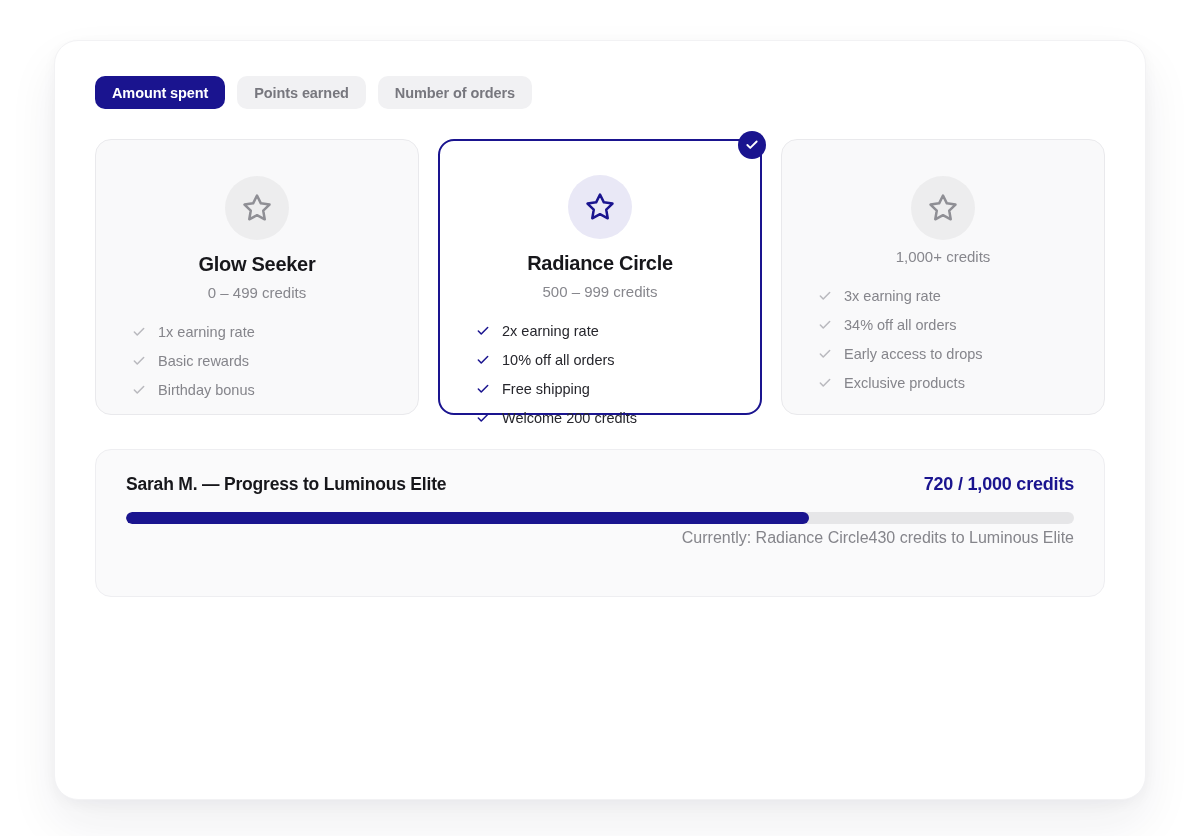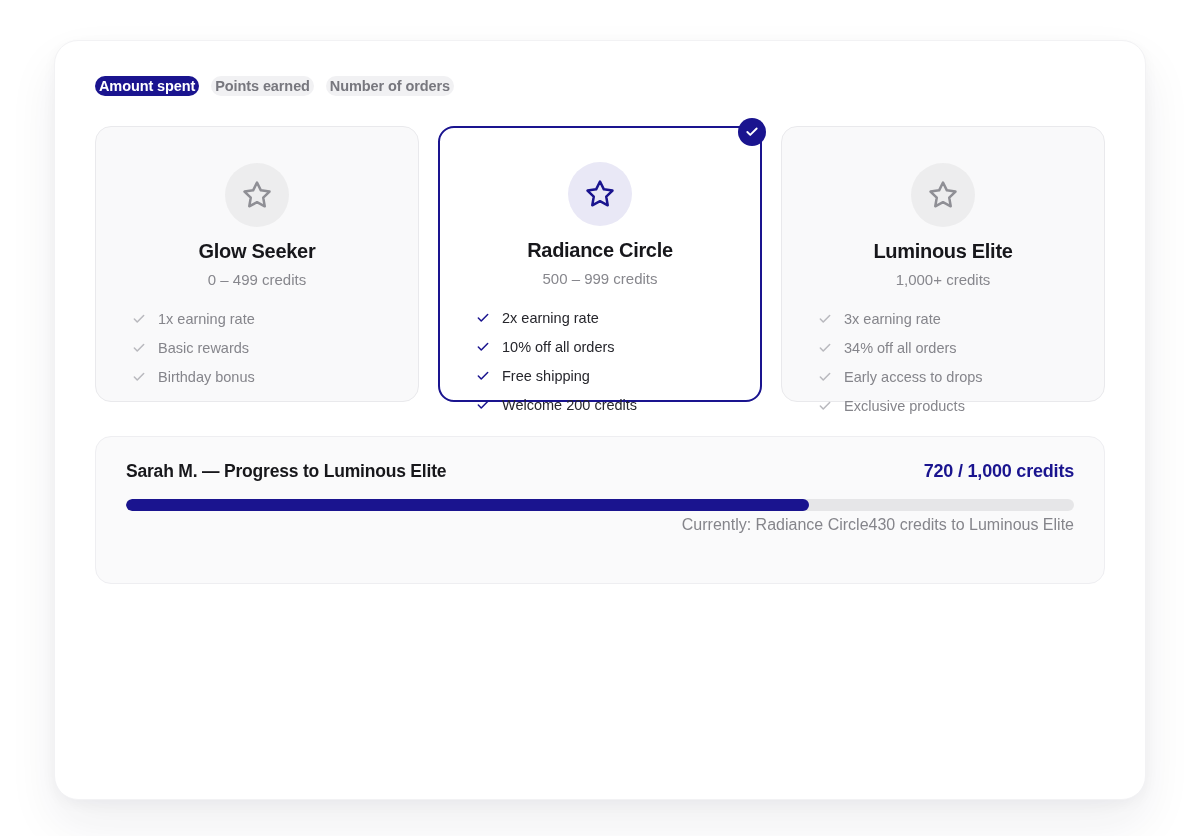--- a/index.html
+++ b/index.html
@@ -26,21 +26,21 @@
     padding:34px 42px 23px 40px;border-bottom:1px solid #efeff1;}
   .header h1{font-size:27px;font-weight:700;color:var(--text-dark);letter-spacing:-.4px;line-height:1.15;}
   .header .subtitle{margin-top:6px;font-size:16.5px;color:#84848a;}
   .badge{display:inline-flex;align-items:center;gap:10px;background:var(--badge-bg);
     border-radius:10px;padding:8px 18px;margin-top:14px;}
   .badge .dot{width:8px;height:8px;border-radius:50%;background:var(--accent);}
   .badge span.lbl{font-size:15px;font-weight:700;color:var(--accent);letter-spacing:-.2px;}
   
   .content{padding:35px 40px 0 40px;}
   .tabs{display:flex;gap:12px;}
-  .tab{border:none;cursor:pointer;height:20px;padding:0 4px;border-radius:10px;
+  .tab{border:none;cursor:pointer;height:33px;padding:0 17px;border-radius:10px;
     font-family:inherit;font-size:14.5px;font-weight:700;letter-spacing:-.1px;
     background:#f1f1f3;color:#77777e;}
   .tab.active{background:var(--accent);color:#fff;}
   
   .cards{display:grid;grid-template-columns:1fr 1fr 1fr;gap:19px;margin-top:30px;}
   .card{position:relative;height:276px;border-radius:16px;background:var(--card-bg);
     border:1px solid var(--card-border);text-align:center;cursor:pointer;}
   .card.selected{background:#fff;border:2px solid var(--accent);}
   .iconwrap{width:64px;height:64px;border-radius:50%;background:#ededee;color:#8f8f95;
     margin:36px auto 0;display:flex;align-items:center;justify-content:center;}
@@ -167,21 +167,20 @@
             </li>
         </ul>
       </div>
 
       <div class="card">
         <div class="iconwrap">
           <svg width="30" height="30" viewBox="0 0 24 24" fill="none" stroke="currentColor" stroke-width="2" stroke-linejoin="round">
               <polygon points="12 2 15.09 8.26 22 9.27 17 14.14 18.18 21.02 12 17.77 5.82 21.02 7 14.14 2 9.27 8.91 8.26 12 2"></polygon>
             </svg>
         </div>
-        <div class="tier-name">Luminous Elite</div>
         <div class="tier-range">1,000+ credits</div>
         <ul class="features">
           <li>
               <span class="check">
                 <svg width="14" height="14" viewBox="0 0 24 24" fill="none" stroke="currentColor" stroke-width="2.6" stroke-linecap="round" stroke-linejoin="round">
                   <polyline points="20 6 9 17 4 12"></polyline>
                 </svg>
               </span>
               <span>3x earning rate</span>
             </li>

